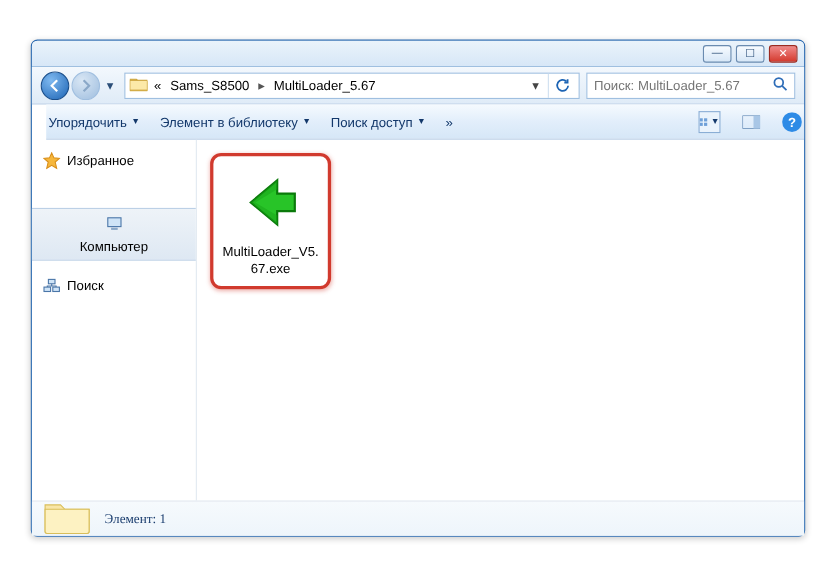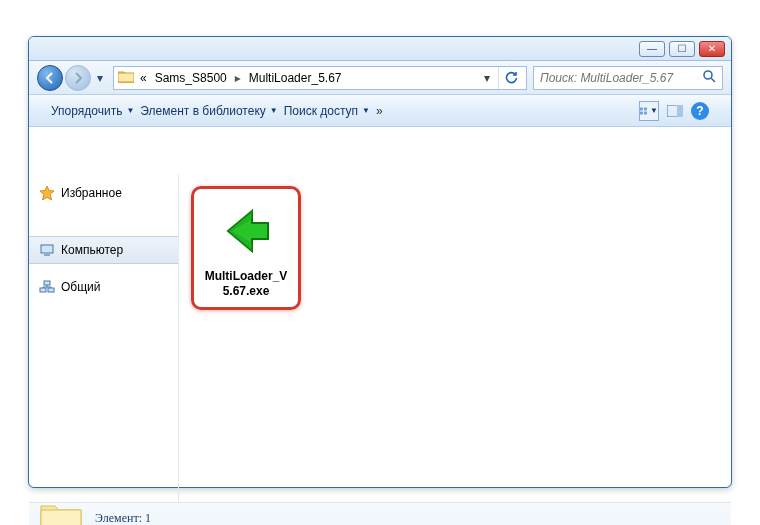--- a/index.html
+++ b/index.html
@@ -31,44 +31,44 @@
 
 .addressbar { flex: 1; height: 24px; background: #fff; border: 1px solid #9fbfe0;
   display: flex; align-items: center; padding: 0 4px; gap: 4px; }
 .crumb { padding: 0 2px; color: #000; }
 .crumbarr { color:#555; padding: 0 2px; }
 .addrdrop { color:#444; padding:0 4px; }
 .refresh { width:24px; height:22px; border-left:1px solid #cfdff0; display:flex; align-items:center; justify-content:center; color:#1d64b4; }
 
 .searchbox { width: 190px; height: 24px; background:#fff; border:1px solid #9fbfe0;
   display:flex; align-items:center; padding:0 6px; gap:4px; }
-.searchbox input { border:none; outline:none; flex:1; font-style: italic; color:#be185d; font-size:12px; }
+.searchbox input { border:none; outline:none; flex:1; color:#be185d; font-size:12px; }
 .searchicon { color:#2e6db8; }
 
 .toolbar { height: 32px; background: linear-gradient(#f5fafe,#e2eefb,#d6e7f7);
-  border-bottom:1px solid #b8cee6; display:flex; align-items:center; padding:0 22px; gap:6px; }
+  border-bottom:1px solid #b8cee6; display:flex; align-items:center; padding:0 2px; gap:18px;margin-left:13px; }
 .toolitem { color:#13386b; display:flex; align-items:center; gap:4px; }
 .toolarr { font-size:8px; color:#13386b; }
 .toolspacer { flex:1; }
 .toolicon { width:20px; height:20px; display:flex; align-items:center; justify-content:center;
   border:1px solid transparent; color:#2b4e78; }
 .toolicon.boxed { border:1px solid #8aaed5; background:#eaf3fc; }
 .toolicon.help { background:#2e8be6; color:#fff; border-radius:50%; width:18px; height:18px; font-weight:bold; }
 
-.body { display:flex; height: 328px; margin-top: 47px; }
+.body { display:flex; height: 328px; }
 .sidebar { width:150px; border-right:1px solid #e2e9f1; padding:6px 0; }
 .sideitem { display:flex; align-items:center; gap:6px; padding:5px 10px; color:#000; }
-.sideitem.selected { background:linear-gradient(#eef3f8,#dee8f3); border:1px solid #bcd0e6; border-left:none; border-right:none; }
+.sideitem.selected { background:linear-gradient(#eef3f8,#dee8f3); border:1px solid #bcd0e6; border-left:none; border-right:none;flex-direction:column; }
 .sideicon { width:16px; height:16px; display:inline-flex; align-items:center; justify-content:center; }
 
 .content { flex:1; padding:12px; position:relative; }
 .fileitem { width:110px; text-align:center; }
 .filehighlight { border:3px solid #d13a2e; border-radius:10px; padding:10px 8px 8px; box-shadow:0 1px 4px rgba(209,58,46,.4); }
 .fileicon { width:64px; height:64px; margin:0 auto 6px; display:flex; align-items:center; justify-content:center; }
-.filelabel { font-size:12px; color:#000; line-height:1.25; word-break:break-all;font-weight:bold; }
+.filelabel { font-size:12px; color:#000; line-height:1.25; word-break:break-all; }
 
 .statusbar { height:32px; border-top:1px solid #dfe7ef; background:linear-gradient(#f6fafd,#eef5fb);
   display:flex; align-items:center; padding:4px 10px; gap:12px; }
 .statusfolder { width:44px; height:36px; margin-top:-6px; }
 .statustxt { color:#1a3d6e;font-family:Liberation Serif, serif; }
 </style>
 </head>
 <body>
 
 <div class="window">
@@ -184,21 +184,21 @@
       <div style="height:10px"></div>
       <div class="sideitem">
         <span class="sideicon">
           <svg width="16" height="16" viewBox="0 0 16 16">
               <rect x="1" y="9" width="6" height="4" fill="#cfe4f7" stroke="#4a76a8"></rect>
               <rect x="9" y="9" width="6" height="4" fill="#cfe4f7" stroke="#4a76a8"></rect>
               <rect x="5" y="2" width="6" height="4" fill="#cfe4f7" stroke="#4a76a8"></rect>
               <path d="M8 6v2M8 8h-4v1M8 8h4v1" stroke="#4a76a8" fill="none"></path>
             </svg>
         </span>
-        <span>Общий</span>
+        <span>Поиск</span>
       </div>
     </div>
 
     <div class="content">
       <div class="fileitem">
         <div class="filehighlight">
           <div class="fileicon">
             <svg width="56" height="48" viewBox="0 0 56 48">
               <path d="M34 4 L10 24 L34 44 L34 32 L50 32 L50 16 L34 16 Z" fill="#28c428" stroke="#0a7a0a" stroke-width="2"></path>
               <path d="M34 4 L10 24 L34 44 L34 36 L14 24 L34 12 Z" fill="#1aa81a" opacity=".55"></path>

